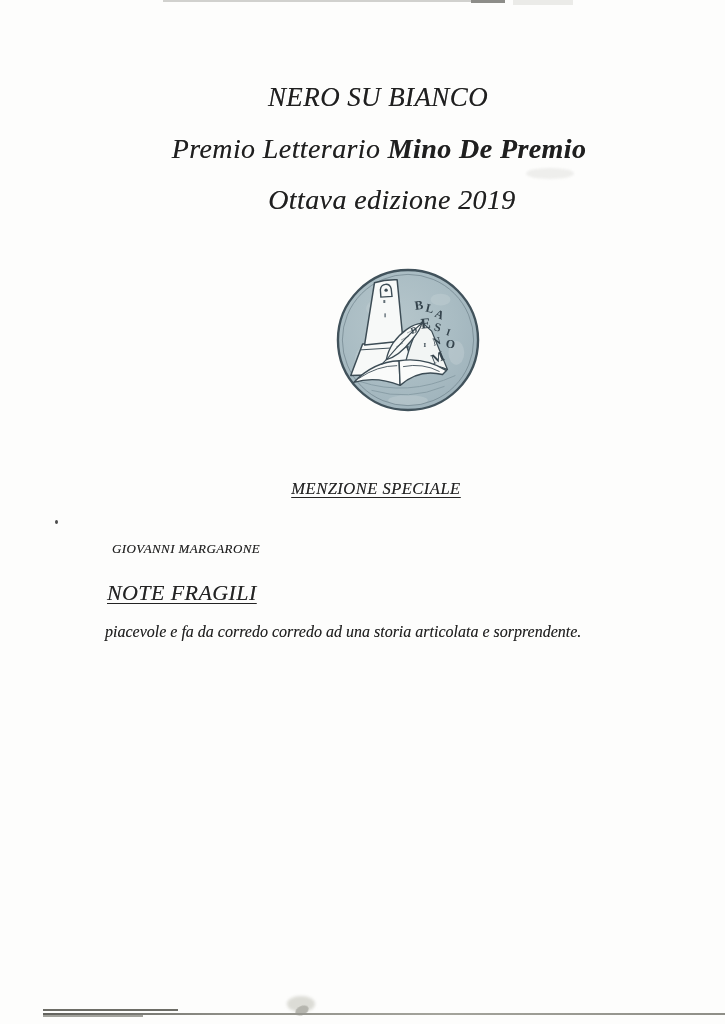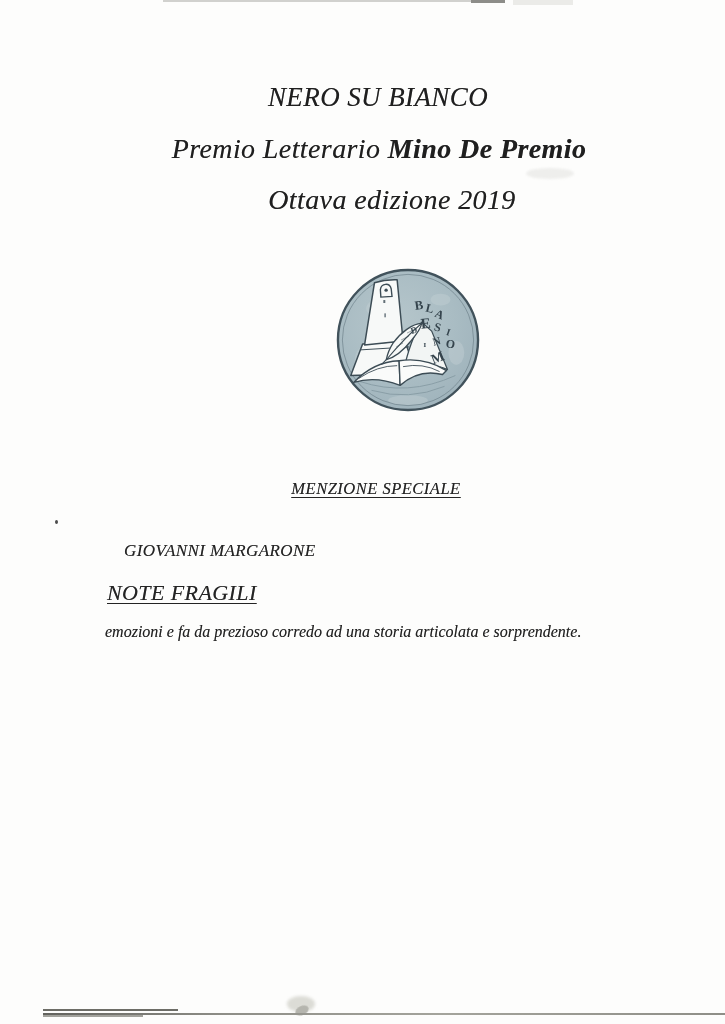--- a/index.html
+++ b/index.html
@@ -45,22 +45,22 @@
     color:#242424;
     transform:translateX(-8px);
     text-shadow:0 0 .5px rgba(40,40,40,.5);
   }
   .section-heading span{
     text-decoration:underline;
     text-decoration-thickness:1.3px;
     text-underline-offset:3px;
   }
   .winner-name{
-    position:absolute;top:541px;left:81px;
-    font-style:italic;font-size:17px;letter-spacing:.4px;
+    position:absolute;top:541px;left:69px;
+    font-style:italic;font-size:13px;letter-spacing:.4px;
     color:#242424;
     text-shadow:0 0 .5px rgba(40,40,40,.5);
   }
   .work-title{
     position:absolute;top:580px;left:64px;
     font-style:italic;font-size:22px;letter-spacing:.4px;
     color:#242424;
     text-decoration:underline;
     text-decoration-thickness:1.3px;
     text-underline-offset:3px;
@@ -175,21 +175,21 @@
   </div>
 
   <div class="section-heading">
     <span>MENZIONE SPECIALE</span>
   </div>
 
   <div class="winner-name">GIOVANNI MARGARONE</div>
   <div class="work-title">NOTE FRAGILI</div>
 
   <div class="citation">
-    <div class="cite-line last">emozioni e fa da prezioso corredo ad una storia articolata e sorprendente.</div>
+    <div class="cite-line last">piacevole e fa da corredo corredo ad una storia articolata e sorprendente.</div>
   </div>
 
   <div class="artifact top-edge-1"></div>
   <div class="artifact top-edge-2"></div>
   <div class="artifact top-edge-3"></div>
   <div class="artifact left-speck"></div>
   <div class="artifact title-smudge"></div>
   <div class="artifact bottom-smudge"></div>
   <div class="artifact bottom-smudge-dark"></div>
   <div class="artifact bottom-line"></div>

